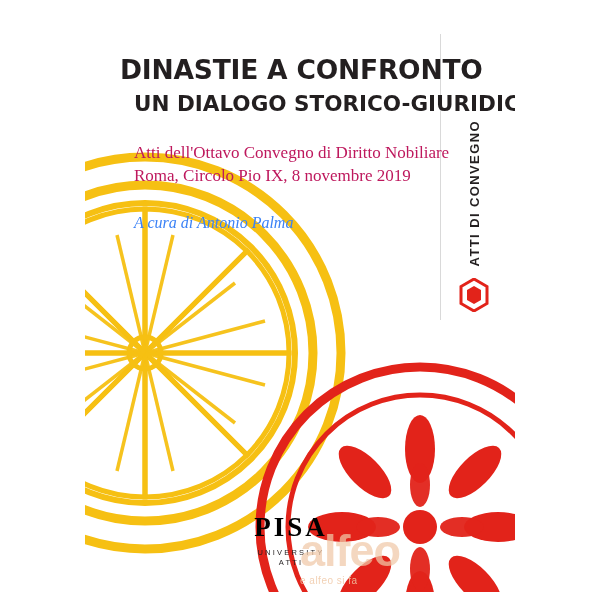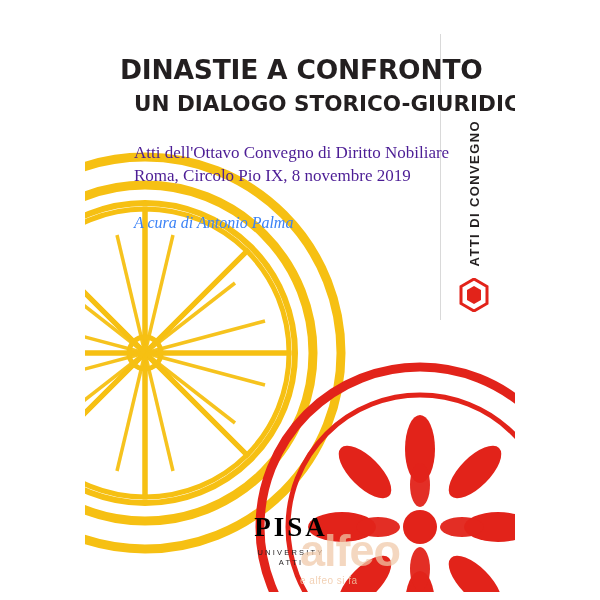--- a/index.html
+++ b/index.html
@@ -116,21 +116,21 @@
     font-size: 21.5px;
     color: #231f20;
     line-height: 1.1;
     margin: 8px 0 0 14px;
     white-space: nowrap;
   }
   .subtitle-lines {
     margin: 26px 0 0 14px;
     font-family: "Liberation Serif", serif;
     font-size: 17px;
-    color: #4c1d95;
+    color: #be185d;
     line-height: 1.35;
   }
   .subtitle-lines div { white-space: nowrap; }
   .editor {
     margin: 26px 0 0 14px;
     font-family: "Liberation Serif", serif;
     font-style: italic;
     font-size: 16px;
     color: #3b82f6;
   }

